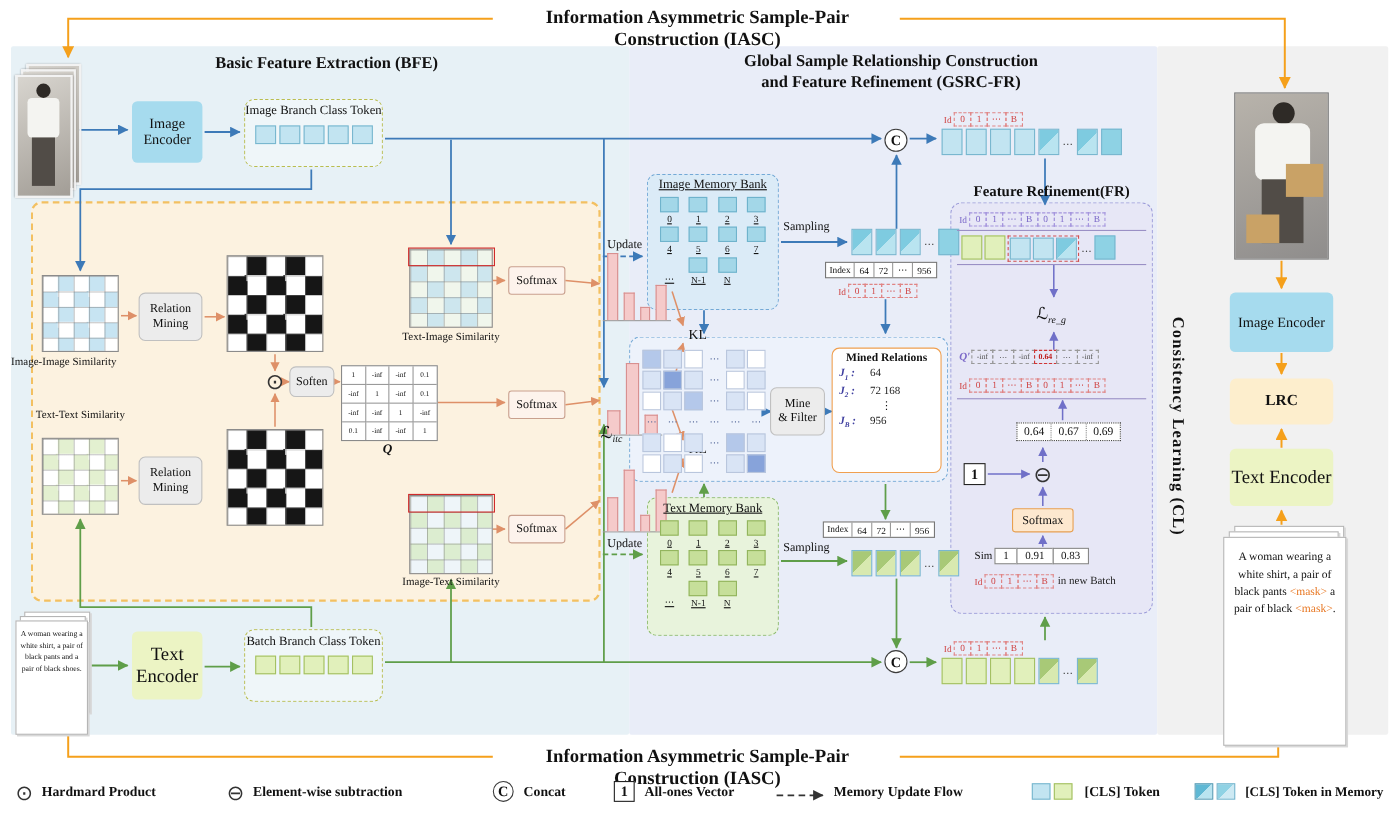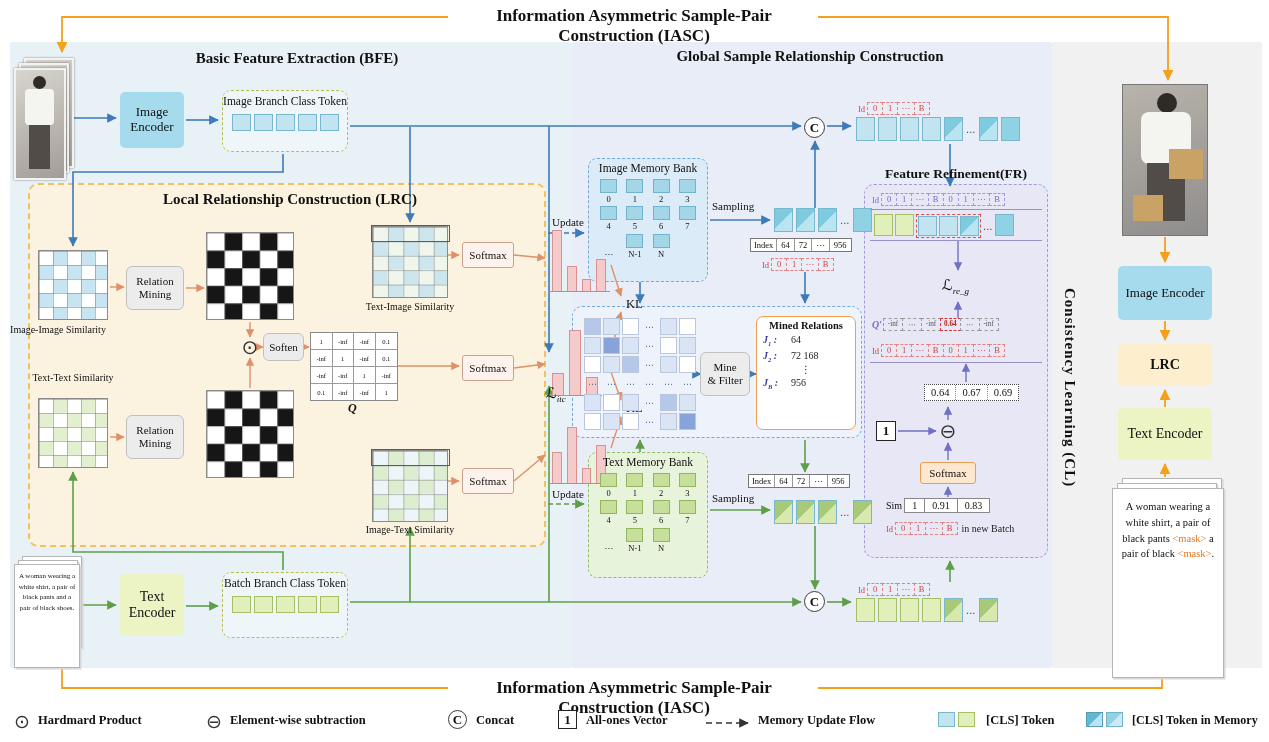--- a/index.html
+++ b/index.html
@@ -5,21 +5,21 @@
   html,body{margin:0;padding:0;background:#fff;}
   body{font-family:"Liberation Serif","DejaVu Serif","DejaVu Sans",serif;color:#111;}
   #canvas{position:relative;width:1269px;height:742px;overflow:hidden;background:#fff;}
   .abs{position:absolute;box-sizing:border-box;}
   .ctr{display:flex;align-items:center;justify-content:center;text-align:center;}
   .panel{border-radius:2px;}
   .title{font-weight:bold;text-align:center;}
   svg#wires{position:absolute;left:0;top:0;pointer-events:none;}
   
   .enc-img{background:#a6dbee;border-radius:5px;font-size:13px;line-height:1.15;}
-  .enc-txt{background:#ecf4c4;border-radius:5px;font-size:14px;line-height:1.15;}
+  .enc-txt{background:#ecf4c4;border-radius:5px;font-size:17px;line-height:1.15;}
   .graybox{background:#ececec;border:1px solid #c0c0c0;border-radius:6px;font-size:11px;line-height:1.15;}
   .softbox{background:#fdf3ec;border:1px solid #c9a08e;border-radius:3px;font-size:11px;}
   .tokbox{border:1.6px dashed #b9bd4f;border-radius:9px;background:rgba(255,255,255,.35);}
   .tokbox .t{font-size:11.5px;line-height:1.2;text-align:center;padding-top:4px;}
   .tokrow{display:flex;gap:3px;justify-content:center;margin-top:5px;}
   .tok{width:17px;height:15px;border:1px solid #79b7cf;background:#c2e4f1;display:inline-block;}
   .tok.g{border-color:#a4c063;background:#e1f0bb;}
   .tok.mb{background:linear-gradient(135deg,#7ecbe0 50%,#b9e4f0 50%);}
   .tok.mg{background:linear-gradient(135deg,#a8c977 50%,#d8e9b0 50%);}
   .tok.tl{background:#8ed2e4;}
@@ -61,21 +61,21 @@
   .qlab{font-style:italic;font-size:12px;font-weight:bold;}
   
   .hist{display:flex;align-items:flex-end;gap:5px;border-bottom:1px solid #9a9a9a;padding:0 4px;}
   .hist i{width:11px;background:#f5caca;border:1px solid #d89090;border-bottom:none;display:inline-block;}
   .kl{font-size:12.5px;}
   
   .opsym{font-family:"DejaVu Sans",sans-serif;font-size:20px;line-height:1;color:#333;}
   .ccirc{width:21px;height:21px;border:1.6px solid #3c3c3c;border-radius:50%;background:#fff;font-size:13px;font-weight:bold;}
   .onebox{border:1.6px solid #222;background:#fff;font-weight:bold;font-size:13px;}
   
-  .membank{border-radius:9px;}
+  .membank{border-radius:9px;text-decoration:underline;}
   .membank .t{font-size:11.5px;text-align:center;line-height:1.15;padding-top:4px;}
   .memgrid{display:grid;grid-template-columns:repeat(4,1fr);column-gap:5px;row-gap:2px;padding:4px 10px 2px;}
   .memgrid span{display:flex;flex-direction:column;align-items:center;font-size:8.5px;line-height:1.2;}
   .memgrid span::before{content:"";width:15px;height:12px;display:block;margin-bottom:1px;}
   .mem-blue .memgrid span::before{background:#a3d7e8;border:1px solid #6fb3cc;}
   .mem-green .memgrid span::before{background:#c6df9a;border:1px solid #93b55e;}
   .memgrid span:nth-child(9)::before{visibility:hidden;}
   .memgrid span:nth-child(9){font-family:"DejaVu Sans",sans-serif;}
   
   .idrow{display:flex;align-items:center;font-size:8.5px;color:#d04545;}
@@ -265,21 +265,20 @@
     <div class="t">Image Branch Class Token</div>
     <div class="tokrow">
       <span class="tok"></span>
         <span class="tok"></span>
         <span class="tok"></span>
         <span class="tok"></span>
         <span class="tok"></span>
     </div>
   </div>
 
-  <div class="abs title" style="left:60px;top:191px;width:460px;font-size:15px;">Local Relationship Construction (LRC)</div>
 
   <div class="abs mat mat-ii" style="left:38px;top:250px;width:70px;height:70px;"></div>
   <div class="abs mlabel" style="left:8px;top:324px;width:100px;">Image-Image Similarity</div>
 
   <div class="abs ctr graybox" style="left:126px;top:266px;width:58px;height:44px;">
     <span>Relation Mining</span>
   </div>
   <div class="abs mat mat-bk" style="left:206px;top:232px;width:88px;height:88px;"></div>
 
   <div class="abs ctr opsym" style="left:240px;top:337px;width:20px;height:20px;">⊙</div>
@@ -371,20 +370,21 @@
     <div class="tokrow">
       <span class="tok g"></span>
         <span class="tok g"></span>
         <span class="tok g"></span>
         <span class="tok g"></span>
         <span class="tok g"></span>
     </div>
   </div>
 
   <div class="abs title" style="left:600px;top:48px;width:420px;font-size:15px;">Global Sample Relationship Construction</div>
+  <div class="abs title" style="left:600px;top:67px;width:420px;font-size:15px;">and Feature Refinement (GSRC-FR)</div>
 
   <div class="abs ctr ccirc" style="left:804px;top:117px;">C</div>
 
   <div class="abs idrow" style="left:858px;top:102px;">
     <span class="lbl">Id</span>
     <span style="display:flex" class="cells idrowcells">
         <span class="cell">0</span>
         <span class="cell">1</span>
         <span class="cell">⋯</span>
         <span class="cell">B</span>

